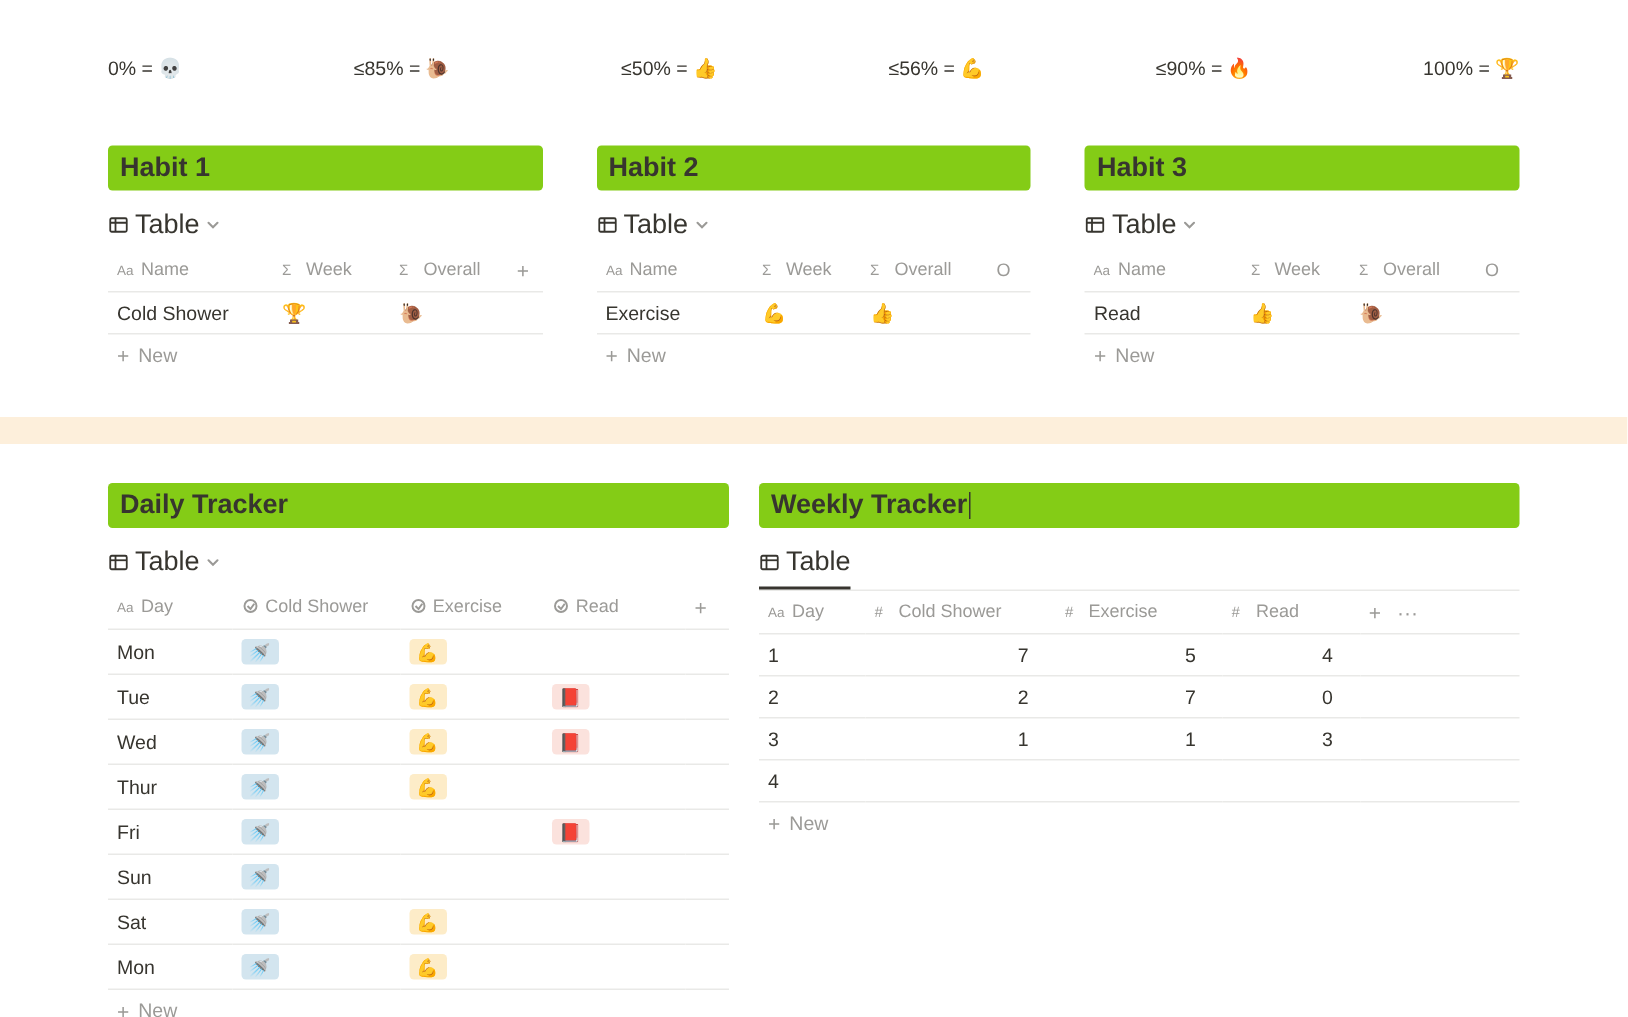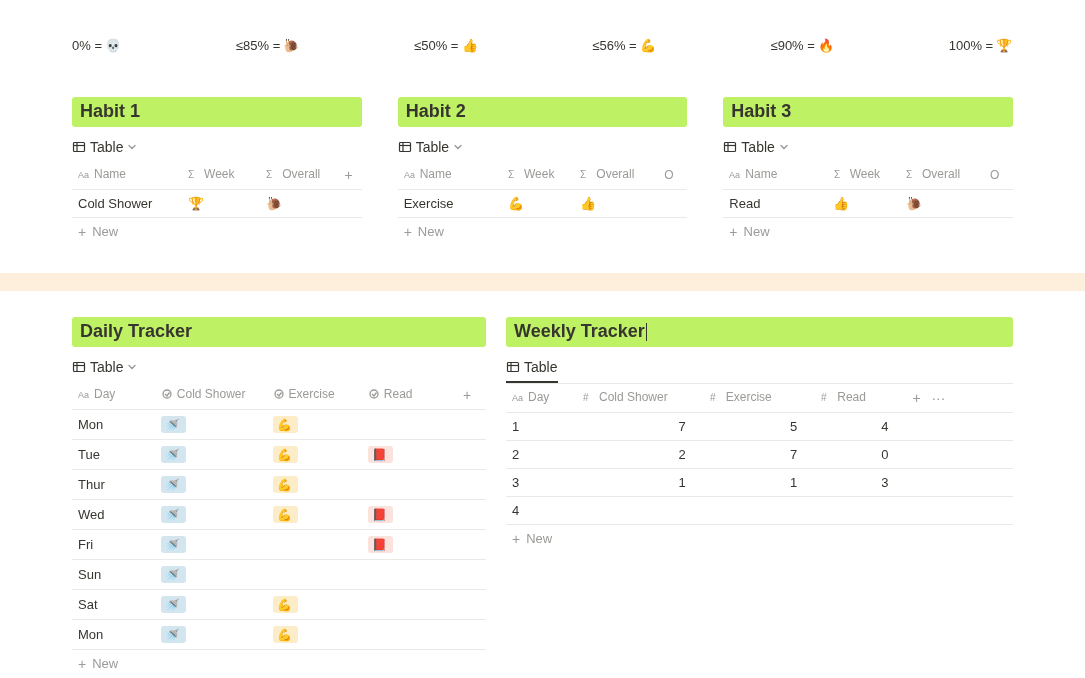--- a/index.html
+++ b/index.html
@@ -24,33 +24,33 @@
   .habit-row {
     display: flex;
     gap: 36px;
     margin-top: 44px;
   }
   .habit-block {
     flex: 1 1 0;
     min-width: 0;
   }
   .section-title {
-    background: #bef264;
+    background: #84cc16;
     border-radius: 3px;
     font-size: 18px;
     font-weight: 700;
     color: #37352f;
     padding: 4px 8px 5px 8px;
     margin-bottom: 8px;
   }
   .view-tab {
     display: inline-flex;
     align-items: center;
     gap: 4px;
-    font-size: 14px;
+    font-size: 18px;
     font-weight: 500;
     color: #37352f;
     padding: 4px 0 6px 0;
     cursor: pointer;
   }
   .view-tab.underline {
     border-bottom: 2px solid #37352f;
     padding-bottom: 4px;
   }
   .icon-svg { flex: none; }
@@ -417,31 +417,31 @@
               <td></td>
             </tr>
             <tr>
               <td>Tue</td>
               <td><span class="chip chip-blue">🚿</span></td>
               <td><span class="chip chip-yellow">💪</span></td>
               <td><span class="chip chip-red">📕</span></td>
               <td></td>
             </tr>
             <tr>
-              <td>Thur</td>
-              <td><span class="chip chip-blue">🚿</span></td>
-              <td><span class="chip chip-yellow">💪</span></td>
-              <td></td>
-              <td></td>
-            </tr>
-            <tr>
               <td>Wed</td>
               <td><span class="chip chip-blue">🚿</span></td>
               <td><span class="chip chip-yellow">💪</span></td>
               <td><span class="chip chip-red">📕</span></td>
+              <td></td>
+            </tr>
+            <tr>
+              <td>Thur</td>
+              <td><span class="chip chip-blue">🚿</span></td>
+              <td><span class="chip chip-yellow">💪</span></td>
+              <td></td>
               <td></td>
             </tr>
             <tr>
               <td>Fri</td>
               <td><span class="chip chip-blue">🚿</span></td>
               <td></td>
               <td><span class="chip chip-red">📕</span></td>
               <td></td>
             </tr>
             <tr>

